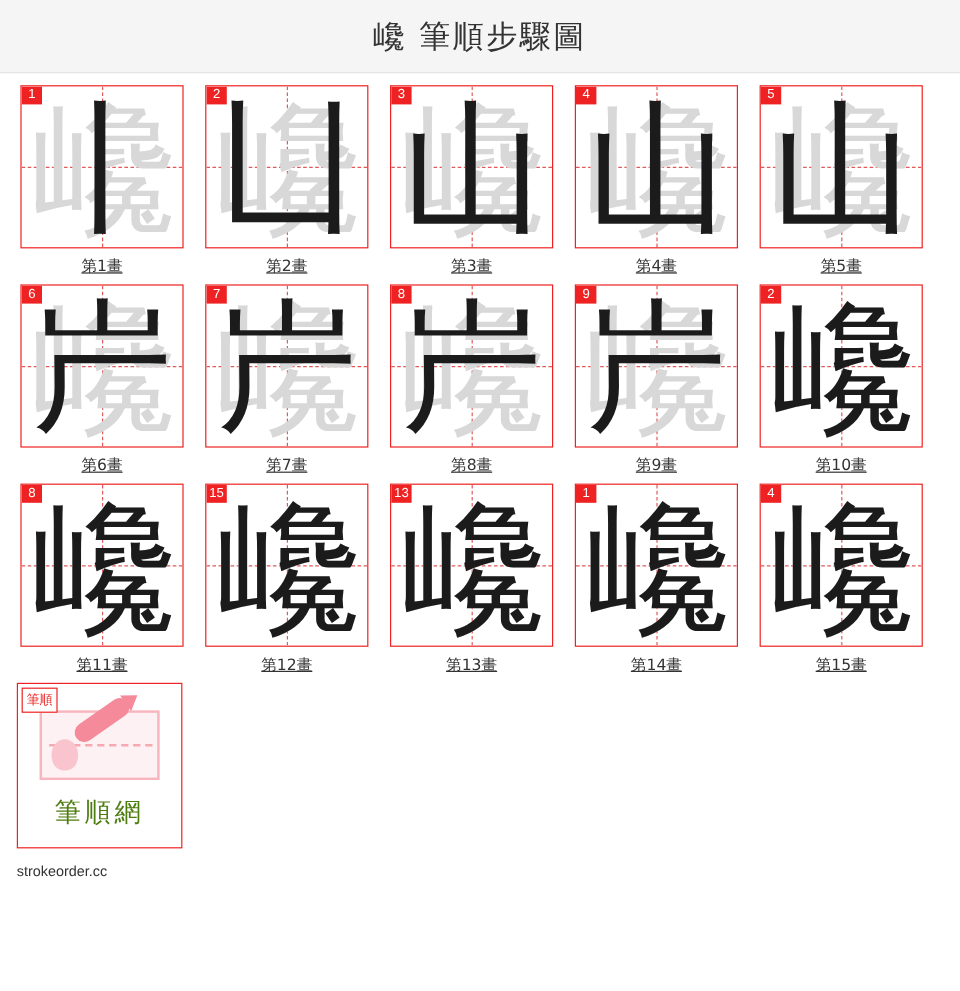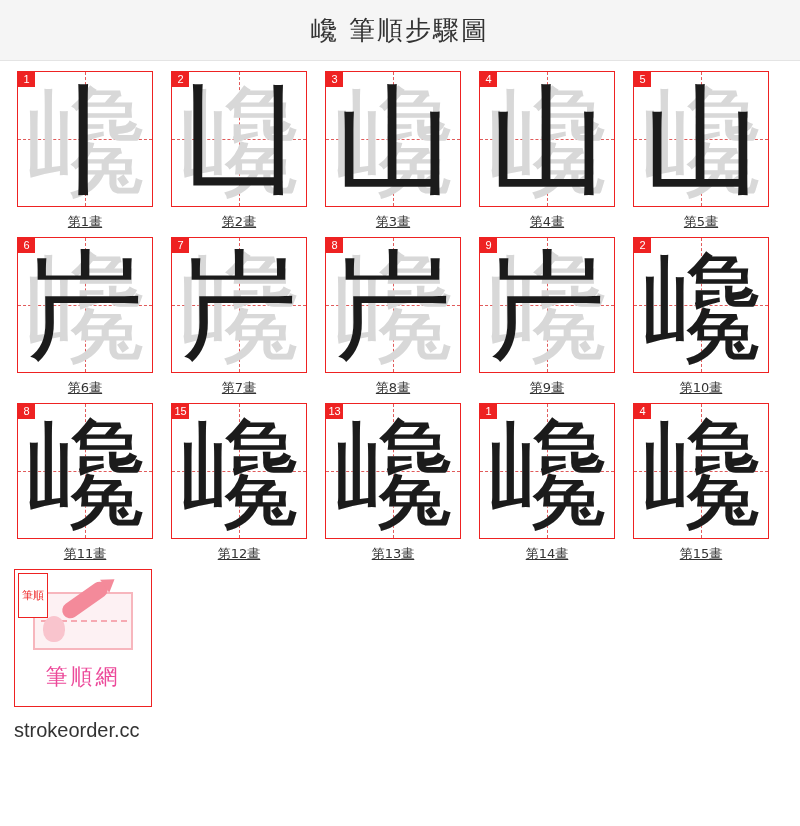--- a/index.html
+++ b/index.html
@@ -142,21 +142,21 @@
     background: #ffffff;
   }
   .logo-tag {
     position: absolute;
     left: 3px;
     top: 3px;
     background: #ffffff;
     border: 1px solid #ee2222;
     color: #ee2222;
     font-size: 11px;
-    padding: 14px 3px;
+    padding: 2px 3px;
     font-family: "DejaVu Sans", sans-serif;
     z-index: 4;
   }
   .logo-inner {
     position: absolute;
     left: 18px;
     top: 22px;
     width: 100px;
     height: 58px;
     border: 2px solid #f7b6bd;
@@ -202,27 +202,27 @@
     border-radius: 50% 50% 45% 45%;
     z-index: 3;
   }
   .logo-text {
     position: absolute;
     left: 0;
     right: 0;
     bottom: 14px;
     text-align: center;
     font-size: 22px;
-    color: #ec4899;
+    color: #4d7c0f;
     letter-spacing: 3px;
     font-family: "DejaVu Sans", sans-serif;
   }
   .site {
     margin-top: 12px;
-    font-size: 20px;
+    font-size: 12px;
     color: #333333;
     font-family: "Liberation Sans", sans-serif;
   }
 </style>
 </head>
 <body>
 
 <div class="page">
 
   <div class="header">

